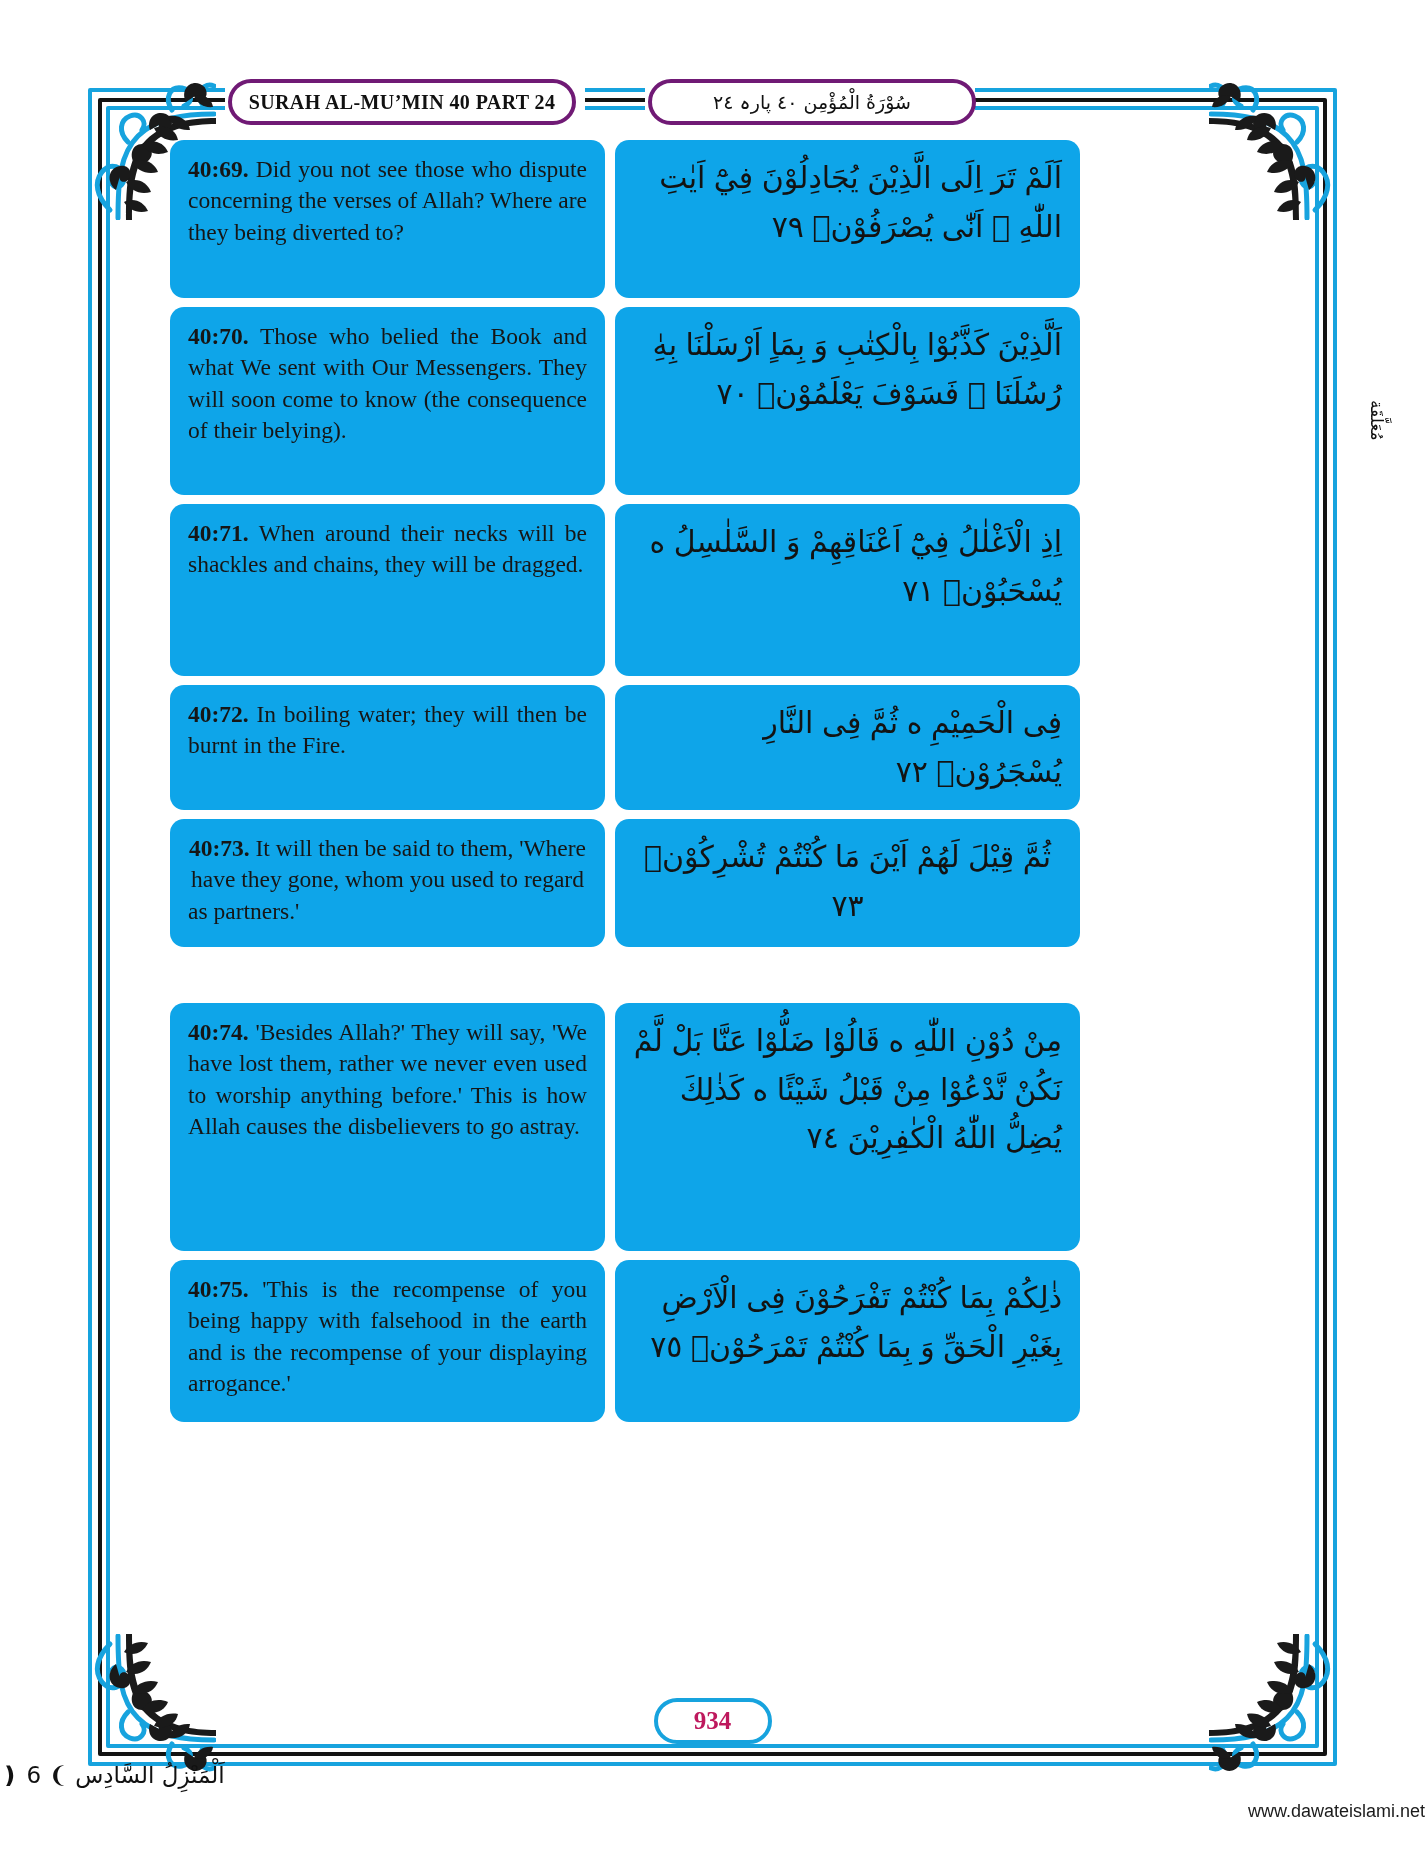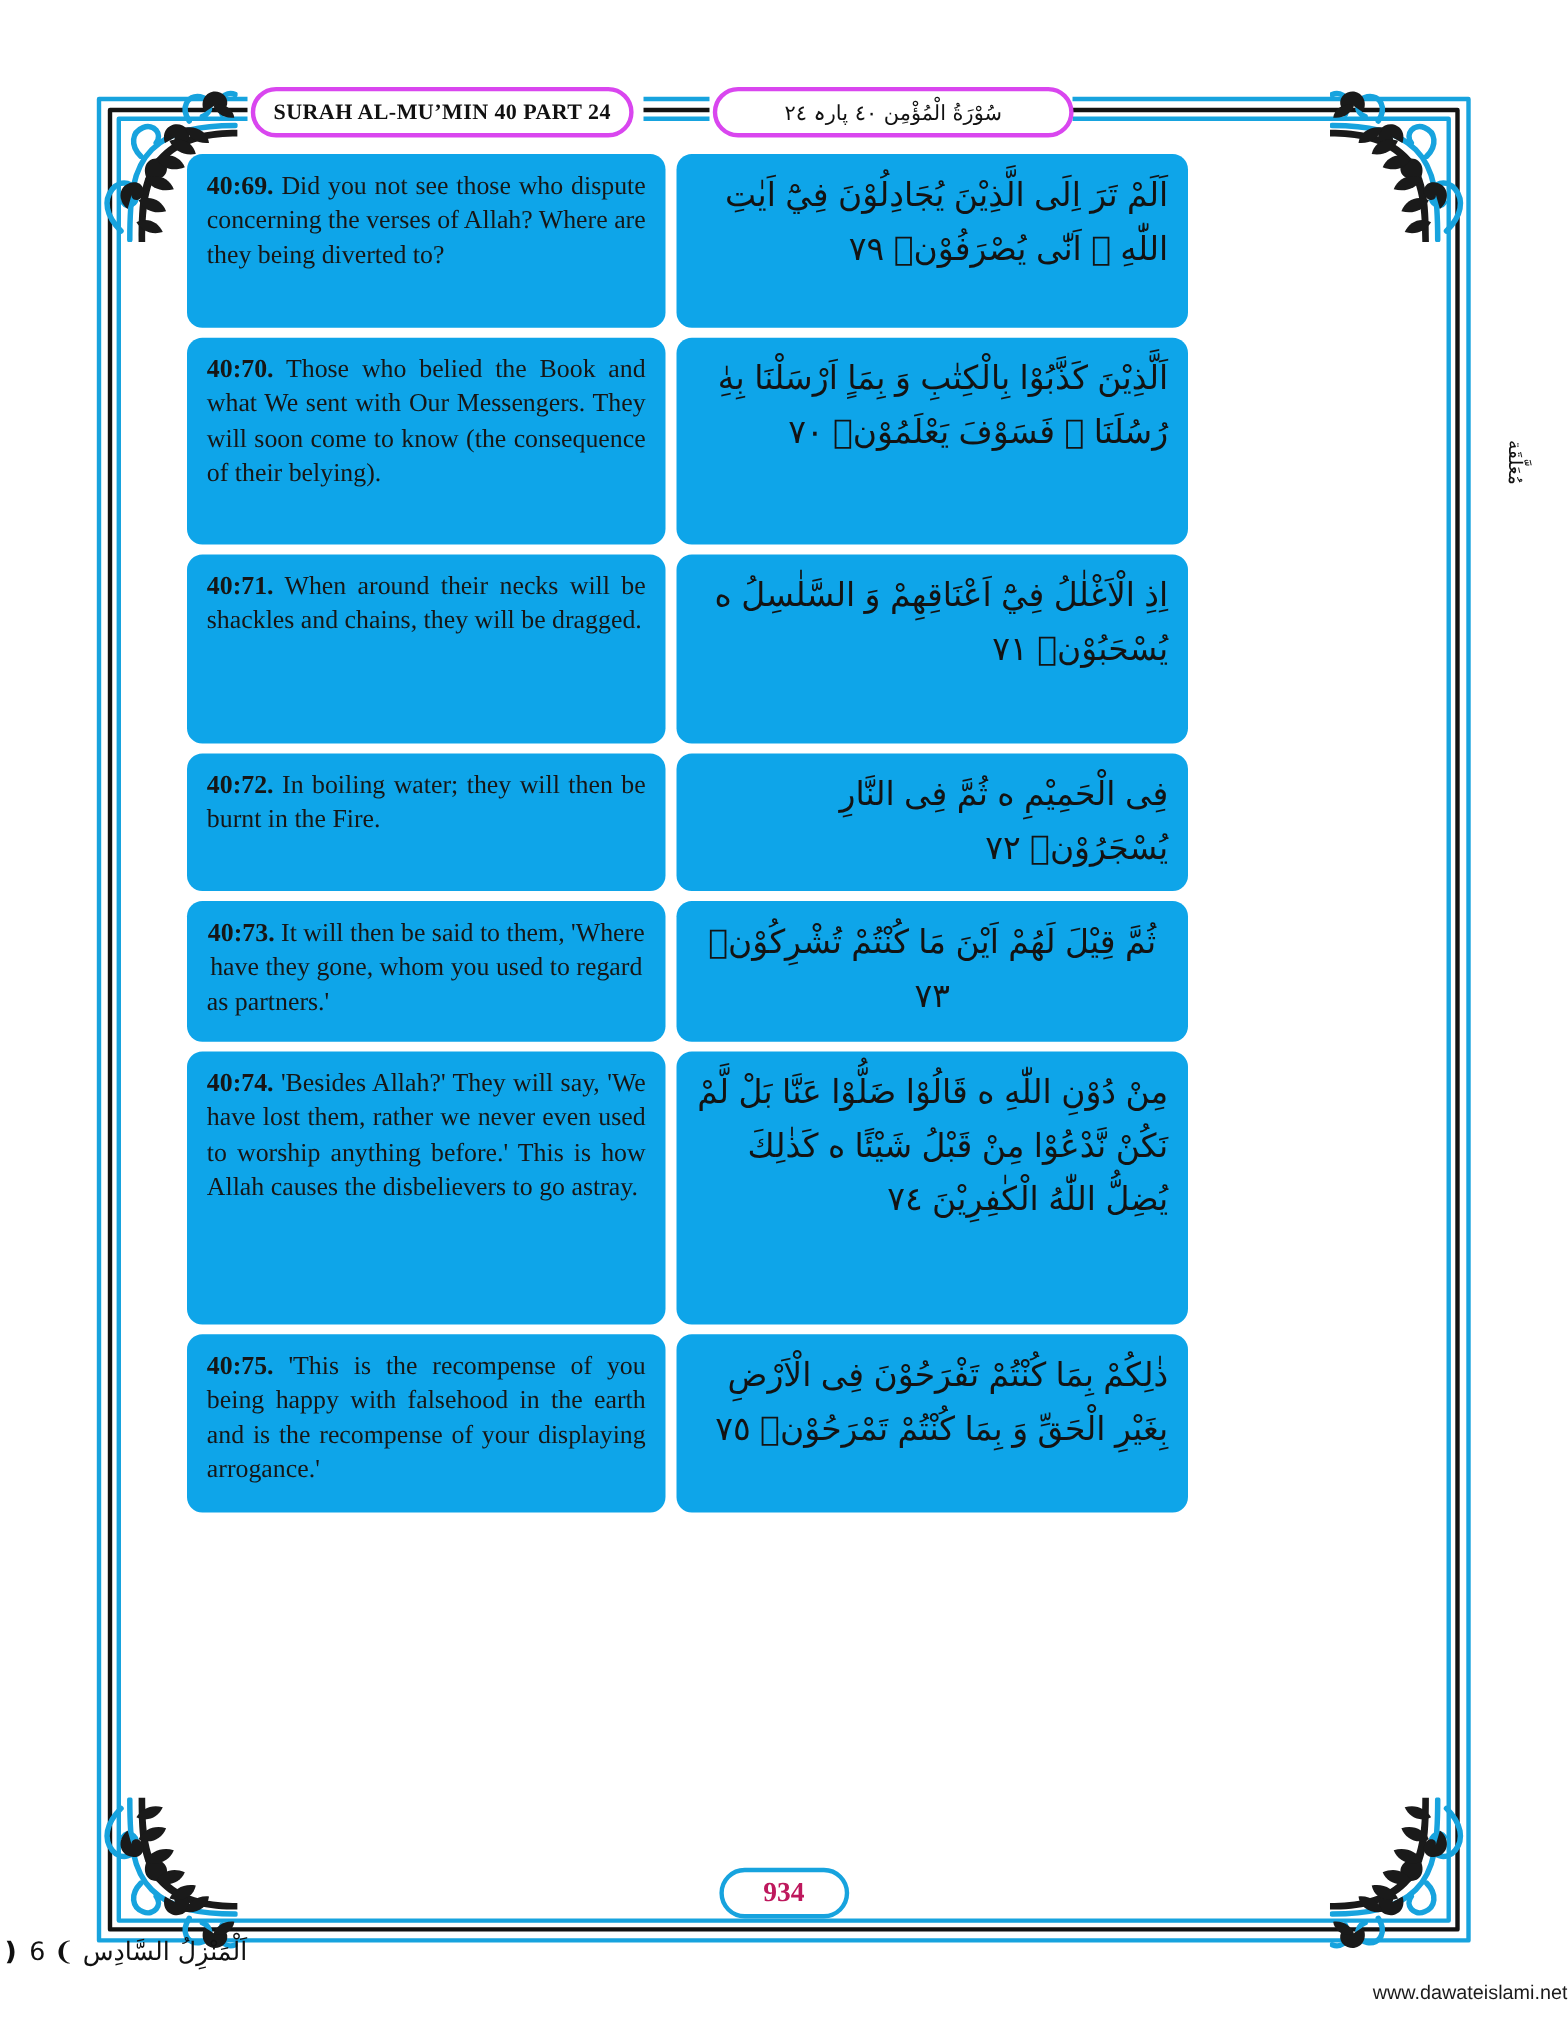--- a/index.html
+++ b/index.html
@@ -52,21 +52,21 @@
     left: 645px; top: 78px;
     width: 330px; height: 48px;
     background: #ffffff;
   }
 
   
   .hdr-capsule {
     position: absolute;
     height: 46px;
     background: #ffffff;
-    border: 4px solid #d946ef;
+    border: 4px solid #701a75;
     border-radius: 24px;
     display: flex;
     align-items: center;
     justify-content: center;
     z-index: 6;
   }
   .hdr-left {
     left: 228px; top: 79px; width: 348px;
   }
   .hdr-right {
@@ -152,21 +152,21 @@
     text-align: right;
     word-spacing: -1px;
   }
 
   
   .r0 .cell { min-height: 158px; }
   .r1 .cell { min-height: 188px; }
   .r2 .cell { min-height: 172px; }
   .r3 .cell { min-height: 112px; }
   .r4 .cell { min-height: 128px; text-align: center; }
-  .r5 .cell { min-height: 248px; }
+  .r5 .cell { min-height: 248px; margin-top: 47px; }
   .r6 .cell { min-height: 162px; }
 
   
   .margin-note {
     position: absolute;
     right: 38px;
     top: 400px;
     writing-mode: vertical-rl;
     font-family: "DejaVu Sans", sans-serif;
     font-size: 17px;

